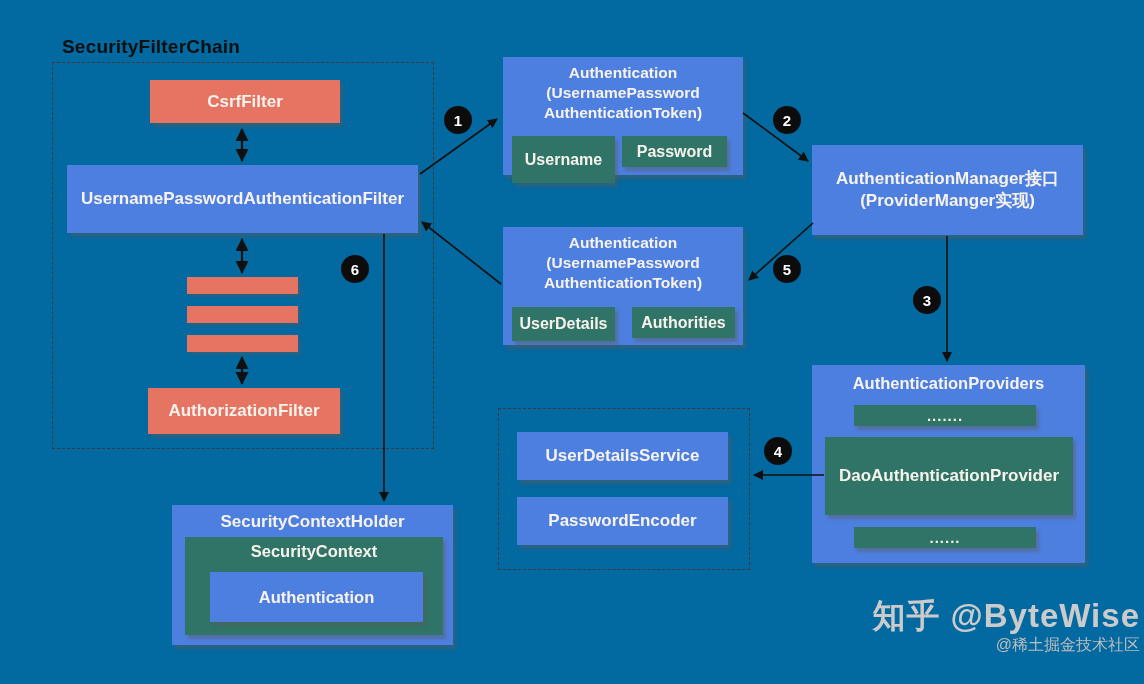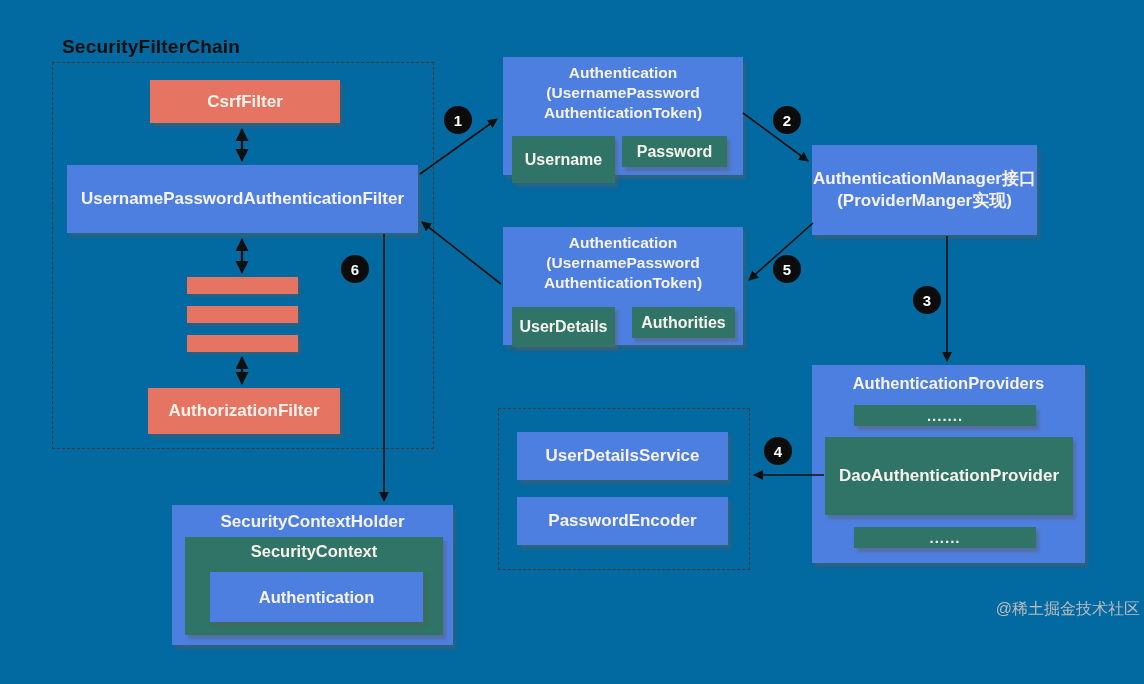--- a/index.html
+++ b/index.html
@@ -54,31 +54,31 @@
   <div class="box red" style="left:148px;top:388px;width:192px;height:46px;font-size:17px;">AuthorizationFilter</div>
 
   <div class="box blue stack" style="left:503px;top:57px;width:240px;height:118px;font-size:15.5px;padding-top:6px;box-sizing:border-box;">
     <span class="tline">Authentication</span>
     <span class="tline">(UsernamePassword</span>
     <span class="tline">AuthenticationToken)</span>
   </div>
   <div class="box green chip" style="left:512px;top:136px;width:103px;height:47px;">Username</div>
   <div class="box green chip" style="left:622px;top:136px;width:105px;height:31px;">Password</div>
 
-  <div class="box blue stack" style="left:812px;top:145px;width:225px;height:90px;font-size:17px;justify-content:center;">
+  <div class="box blue stack" style="left:812px;top:145px;width:271px;height:90px;font-size:17px;justify-content:center;">
     <span class="tline">AuthenticationManager接口</span>
     <span class="tline">(ProviderManger实现)</span>
   </div>
 
   <div class="box blue stack" style="left:503px;top:227px;width:240px;height:118px;font-size:15.5px;padding-top:6px;box-sizing:border-box;">
     <span class="tline">Authentication</span>
     <span class="tline">(UsernamePassword</span>
     <span class="tline">AuthenticationToken)</span>
   </div>
-  <div class="box green chip" style="left:512px;top:307px;width:103px;height:40px;">UserDetails</div>
+  <div class="box green chip" style="left:512px;top:307px;width:103px;height:34px;">UserDetails</div>
   <div class="box green chip" style="left:632px;top:307px;width:103px;height:31px;">Authorities</div>
 
   <div class="box blue" style="left:812px;top:365px;width:273px;height:198px;align-items:flex-start;font-size:16.5px;padding-top:9px;box-sizing:border-box;">
     <span>AuthenticationProviders</span>
   </div>
   <div class="box green" style="left:854px;top:405px;width:182px;height:21px;font-size:15px;letter-spacing:1px;">.......</div>
   <div class="box green" style="left:825px;top:437px;width:248px;height:78px;font-size:17px;">DaoAuthenticationProvider</div>
   <div class="box green" style="left:854px;top:527px;width:182px;height:21px;font-size:15px;letter-spacing:1px;">......</div>
 
   <div class="dashed" style="left:498px;top:408px;width:250px;height:160px;"></div>
@@ -126,16 +126,17 @@
     <line x1="501" y1="284" x2="422" y2="222" stroke="#101010" stroke-width="1.6" marker-end="url(#ah)"></line>
 
     <line x1="384" y1="234" x2="384" y2="501" stroke="#101010" stroke-width="1.6" marker-end="url(#ah)"></line>
 
     <line x1="242" y1="129" x2="242" y2="161" stroke="#101010" stroke-width="2.2" marker-start="url(#ahBig)" marker-end="url(#ahBigEnd)"></line>
     <line x1="242" y1="239" x2="242" y2="273" stroke="#101010" stroke-width="2.2" marker-start="url(#ahBig)" marker-end="url(#ahBigEnd)"></line>
     <line x1="242" y1="357" x2="242" y2="384" stroke="#101010" stroke-width="2.2" marker-start="url(#ahBig)" marker-end="url(#ahBigEnd)"></line>
   </svg>
 
   <div class="watermark">
+    <div class="wm-brand">知乎 @ByteWise</div>
     <div class="wm-sub">@稀土掘金技术社区</div>
   </div>
 
 </div>
 
 </body></html>

